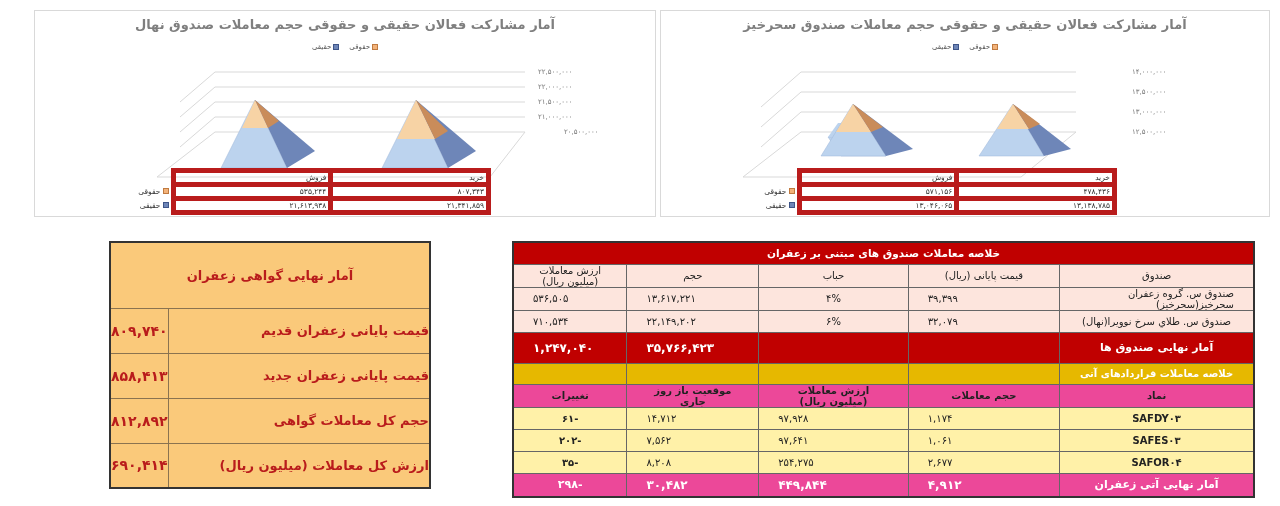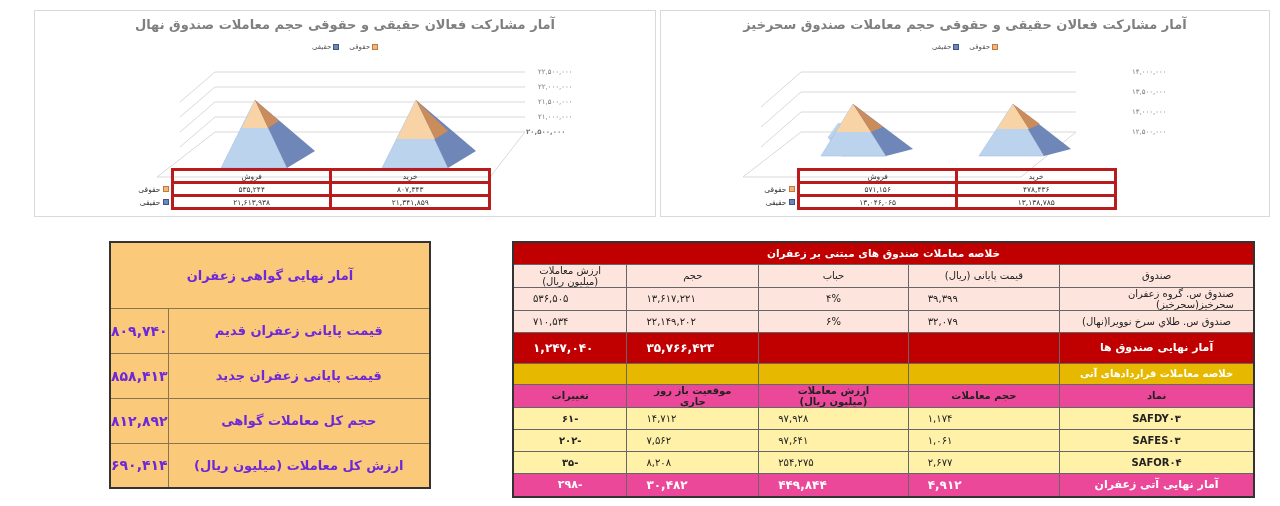--- a/index.html
+++ b/index.html
@@ -20,32 +20,32 @@
   }
   .legend .item { display: flex; align-items: center; gap: 2px; }
   .sw { display: inline-block; width: 6px; height: 6px; }
   .sw.legal { background: #f3b37a; border: 1px solid #c07a40; }
   .sw.real  { background: #6e86b8; border: 1px solid #3e5588; }
 
   .axis-label { position: absolute; font-size: 7px; color: #777; }
   .grid-svg { position: absolute; left: 0; top: 0; }
 
   .dtable { position: absolute; border-collapse: collapse; font-size: 7.5px; color: #333; direction: rtl; }
-  .dtable td { border: 3px solid #b91c1c; text-align: center; height: 13px; padding: 0 2px; }
+  .dtable td { border: 5px solid #b91c1c; text-align: right; height: 13px; padding: 0 2px; }
   .dtable td.rowhdr { border: none; text-align: right; white-space: nowrap; }
 
   
   .gov-table {
     position: absolute; left: 109px; top: 241px; width: 322px; height: 246px;
     border-collapse: collapse; direction: rtl; background: #fac97a;
     border: 2px solid #333;
   }
-  .gov-table td { border: 1px solid #8a7350; font-weight: bold; color: #6d28d9; }
+  .gov-table td { border: 1px solid #8a7350; font-weight: bold; color: #b91c1c; }
   .gov-table .head { height: 66px; text-align: center; font-size: 13px; }
-  .gov-table .lbl { text-align: center; font-size: 13px; width: 264px; height: 45px; margin-left: 41px; }
+  .gov-table .lbl { text-align: right; font-size: 13px; width: 264px; height: 45px; margin-left: 41px; }
   .gov-table .val { text-align: center; font-size: 14px; }
 
   
   .fund-table {
     position: absolute; left: 512px; top: 241px; width: 743px;
     border-collapse: collapse; direction: rtl; font-size: 10px;
     border: 2px solid #333;
   }
   .fund-table td { border: 1px solid #666; height: 22px; padding: 0 19px; }
   .red-title td { background: #c00000; color: #fff; font-weight: bold; text-align: center; height: 22px; font-size: 10.5px; }
@@ -178,21 +178,21 @@
       <polygon points="347,157 413,157 381,89" fill="#bcd3ee" stroke="#9fb7d9" stroke-width="0.5"></polygon>
       <polygon points="413,157 441,140 381,89" fill="#6e86b8"></polygon>
       <polygon points="362,128 400,128 381,89" fill="#f7d3a5"></polygon>
       <polygon points="400,128 413,120 381,89" fill="#c98c5a"></polygon>
     </g>
   </svg>
   <div class="axis-label" style="left:503px; top:57px;">۲۲,۵۰۰,۰۰۰</div>
   <div class="axis-label" style="left:503px; top:72px;">۲۲,۰۰۰,۰۰۰</div>
   <div class="axis-label" style="left:503px; top:87px;">۲۱,۵۰۰,۰۰۰</div>
   <div class="axis-label" style="left:503px; top:102px;">۲۱,۰۰۰,۰۰۰</div>
-  <div class="axis-label" style="left:491px; top:117px;font-weight:bold;">۲۰,۵۰۰,۰۰۰</div>
+  <div class="axis-label" style="left:529px; top:117px;">۲۰,۵۰۰,۰۰۰</div>
 
   <table class="dtable" style="left:86px; top:157px; width:370px;">
     <tbody>
         <tr>
       <td style="width:160px;">خرید</td>
       <td style="width:160px;">فروش</td>
       <td class="rowhdr" style="width:50px;"></td>
     </tr>
     <tr>
       <td>۸۰۷,۳۴۳</td>

